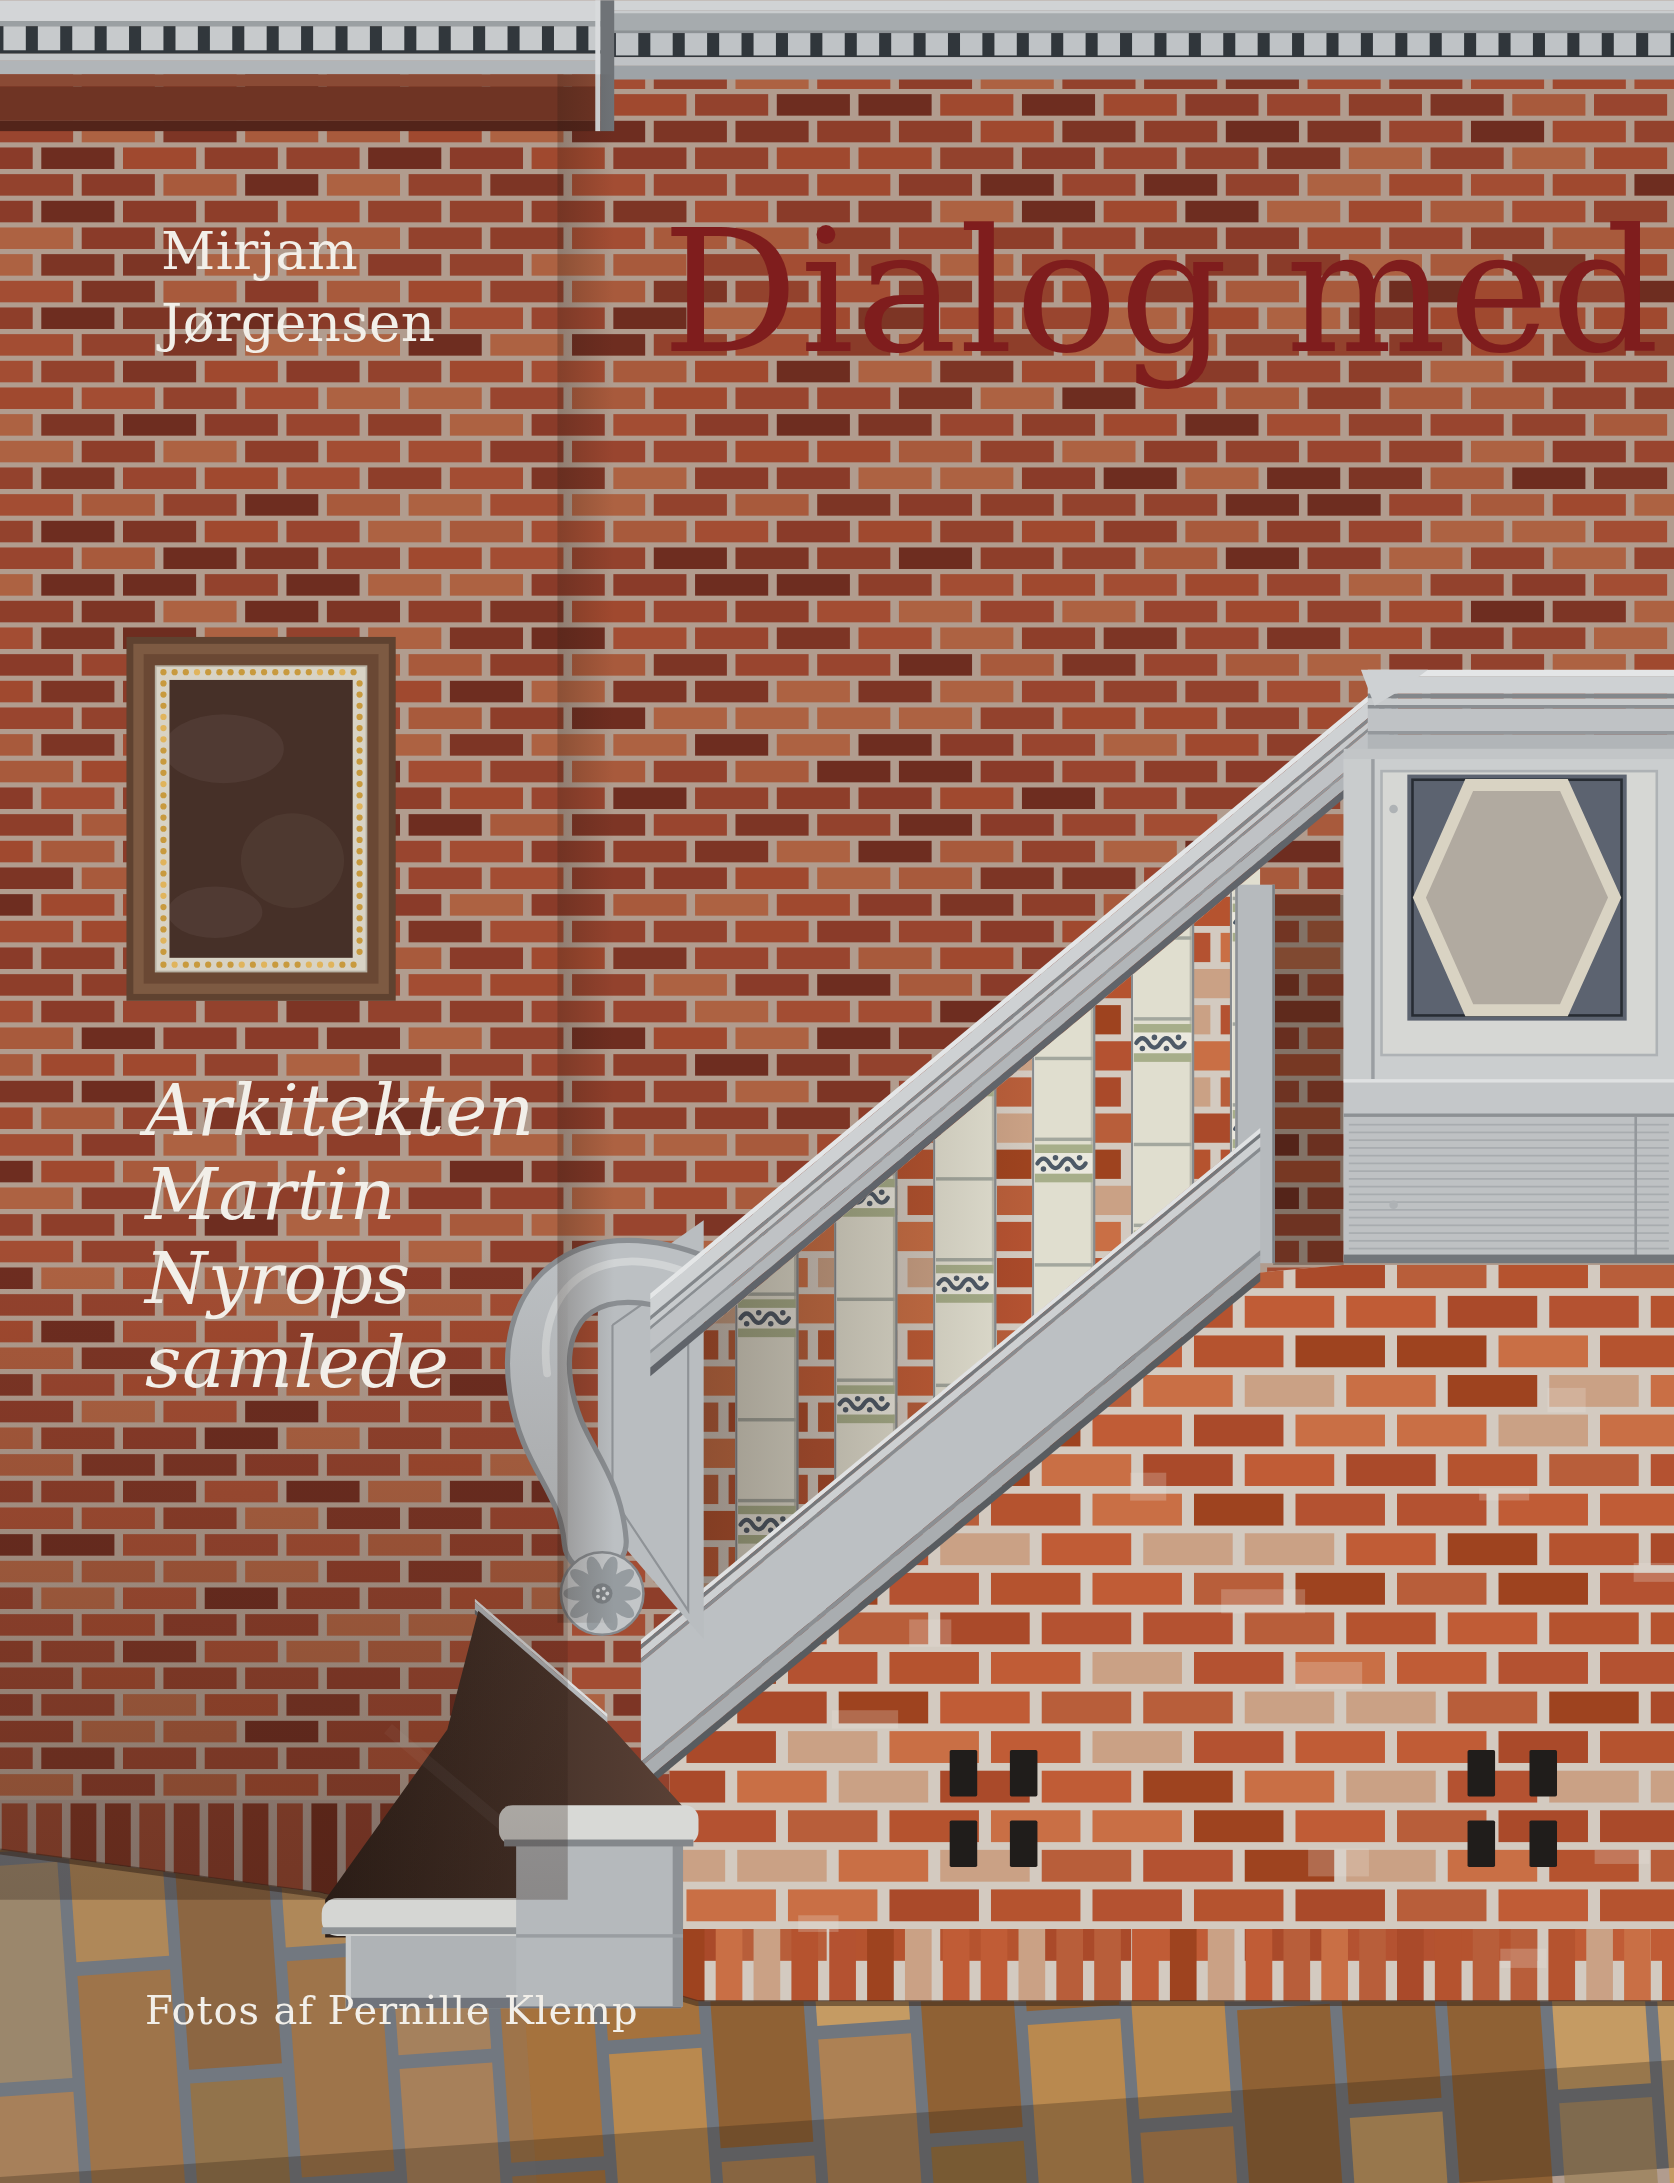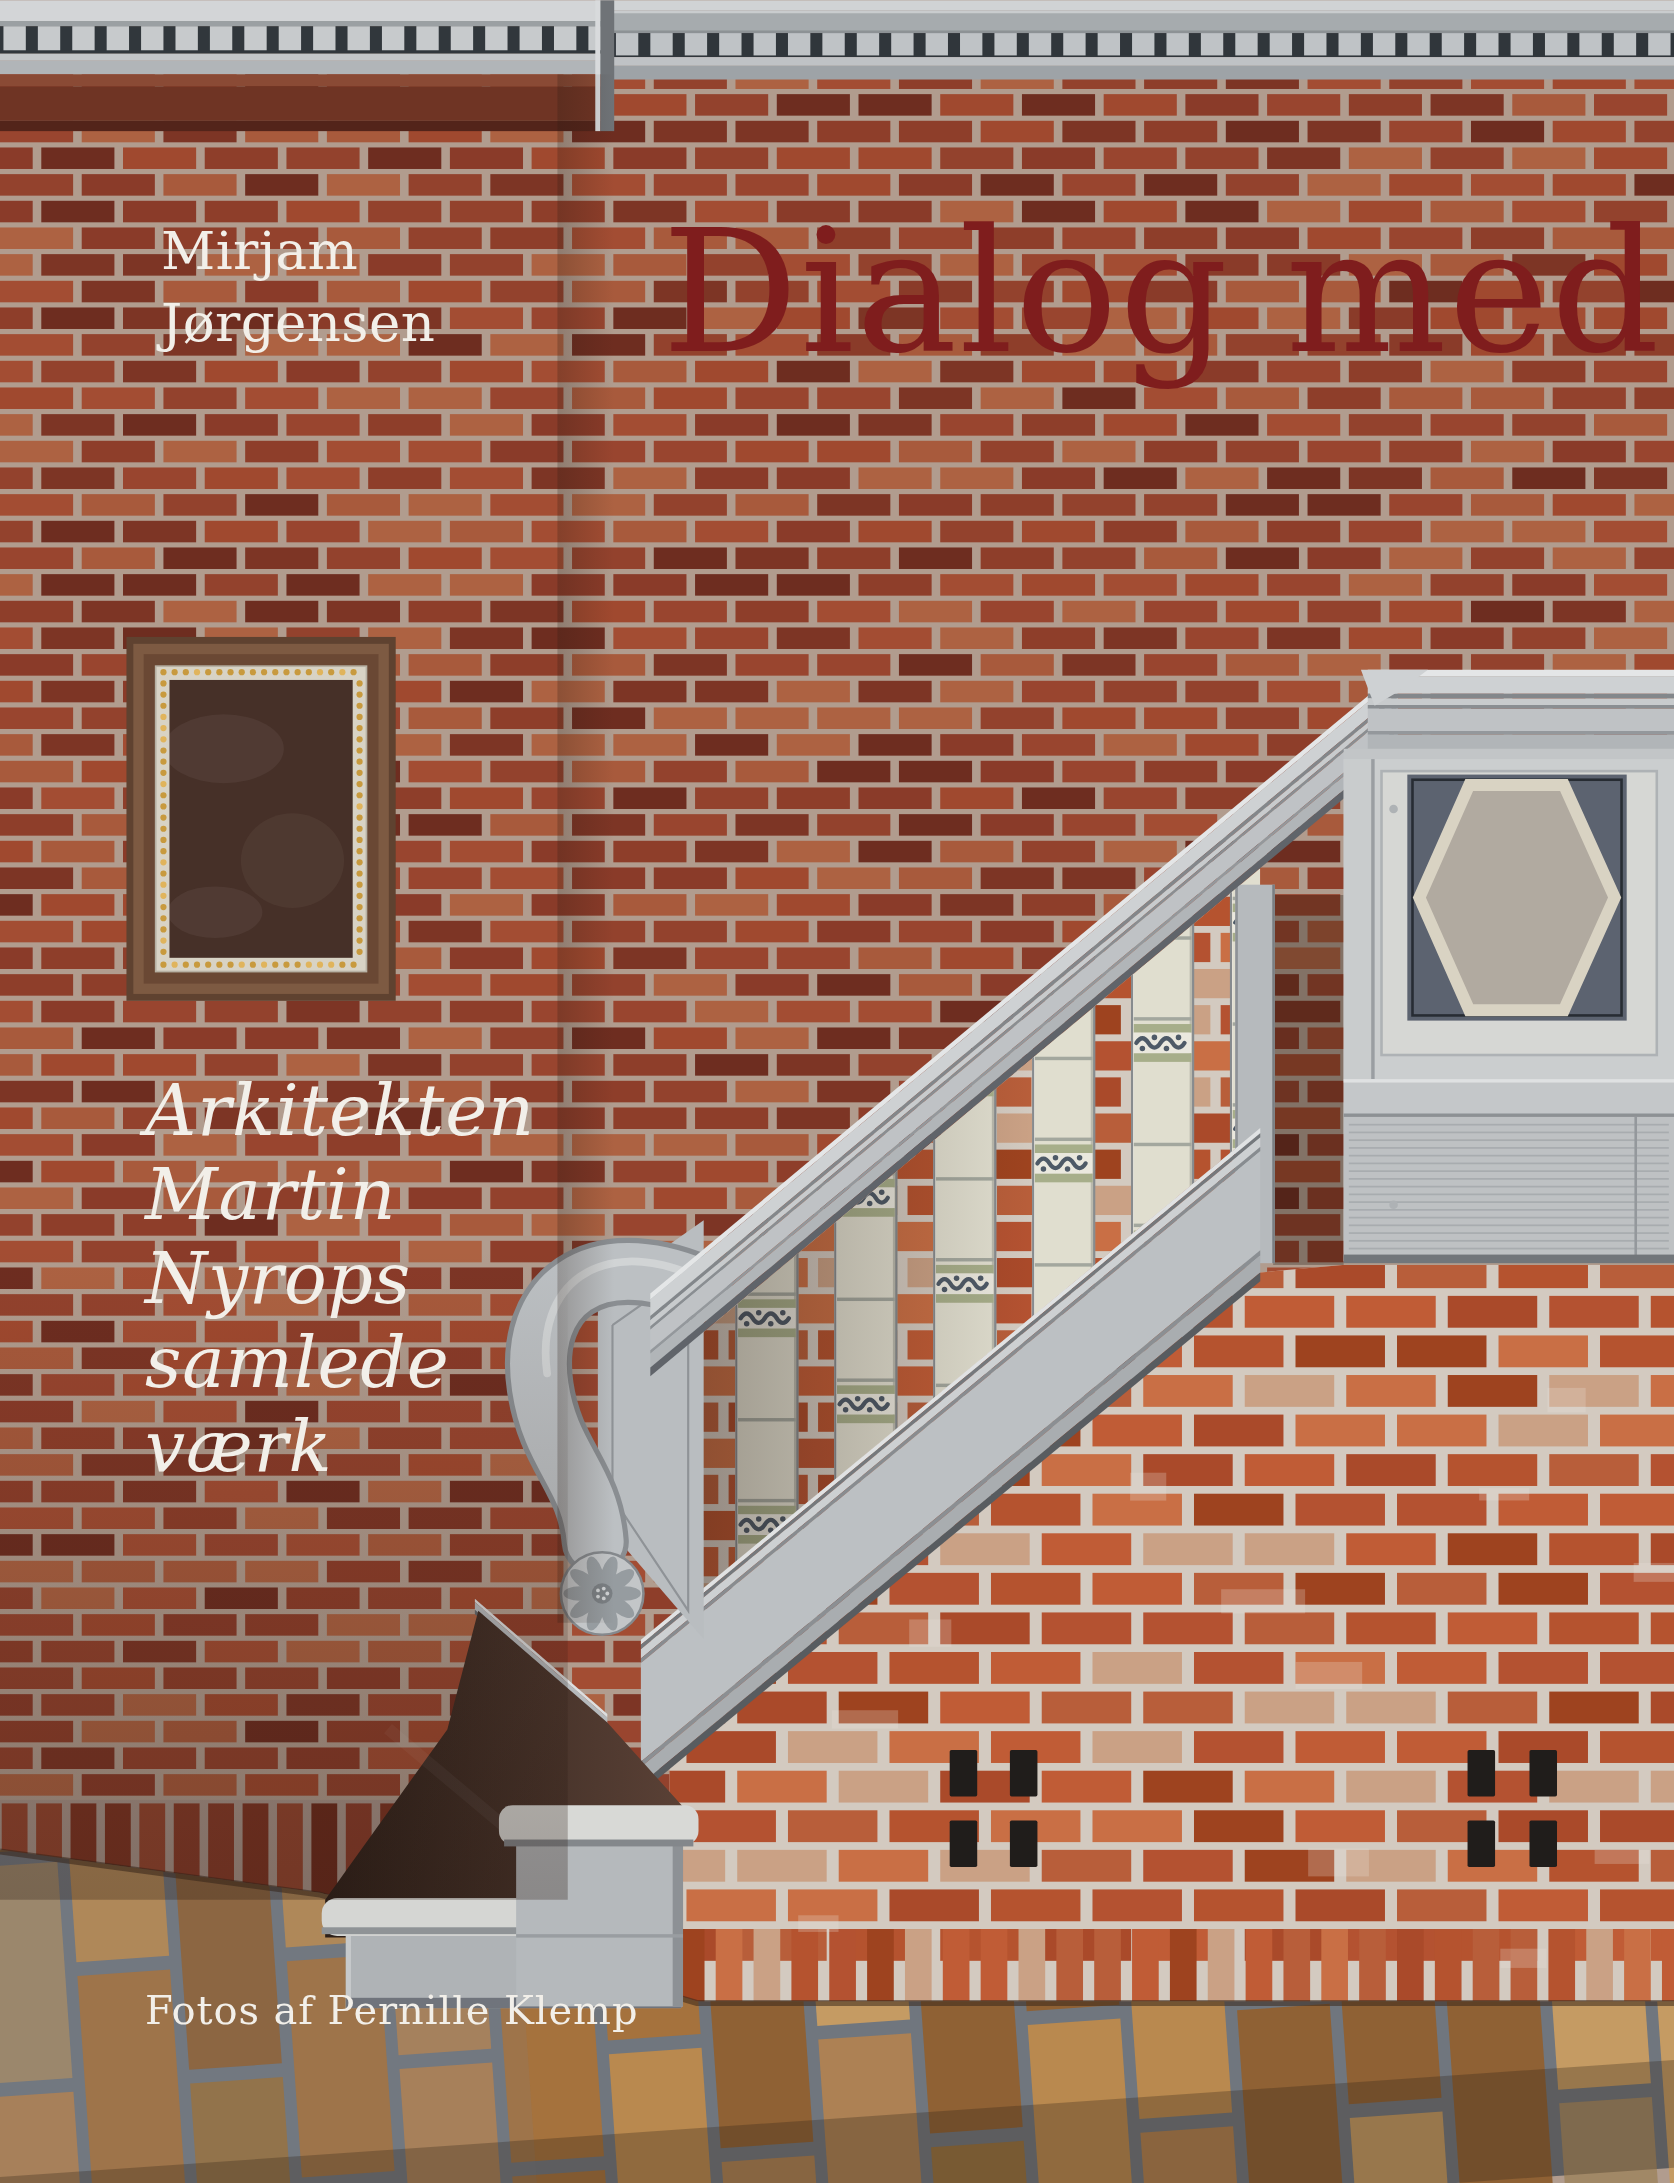--- a/index.html
+++ b/index.html
@@ -2550,18 +2550,17 @@
 
   <div class="txt title" style="color: #7f1d1d;">
     <div>Dialog med</div>
   </div>
 
   <div class="txt subtitle" style="color: rgb(242, 239, 233); font-style: italic;">
     <div>Arkitekten</div>
     <div>Martin</div>
     <div>Nyrops</div>
     <div>samlede</div>
-    <div>værk</div>
   </div>
 
   <div class="txt credit" style="color: rgb(242, 239, 233);">Fotos af Pernille Klemp</div>
 </div>
 
 
 </body></html>

